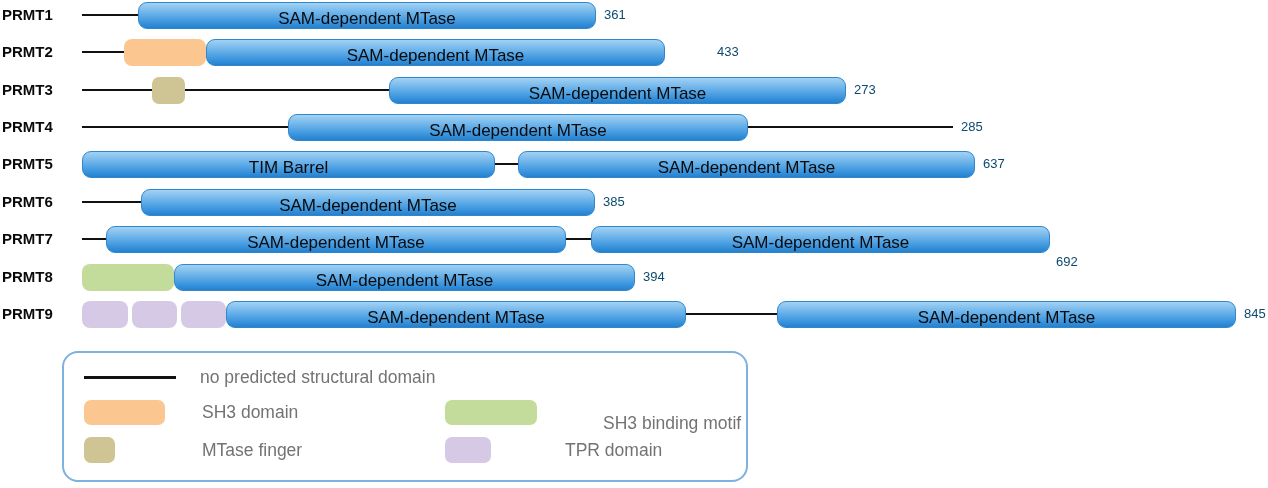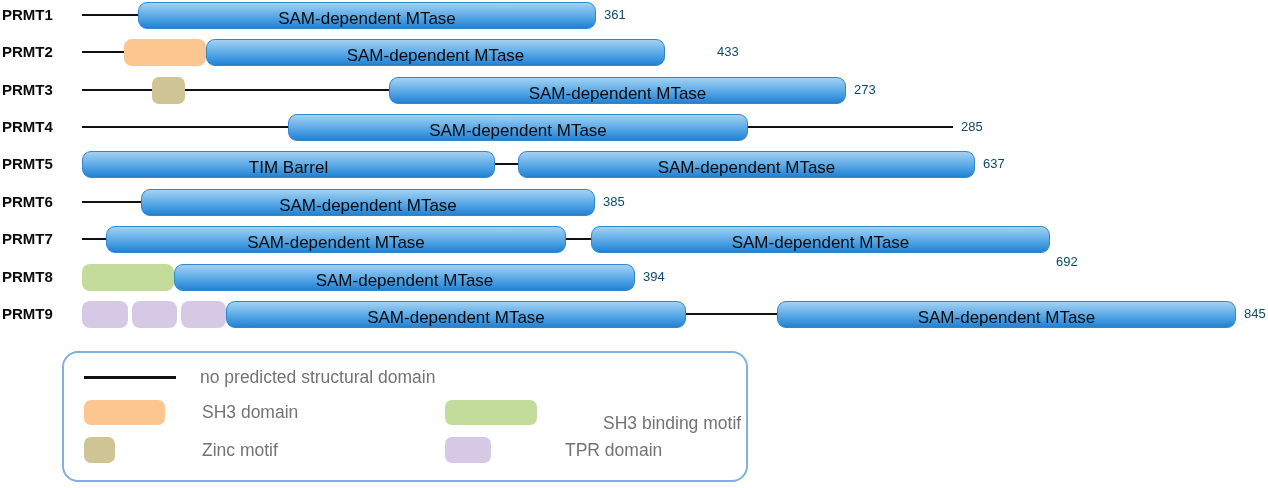--- a/index.html
+++ b/index.html
@@ -174,17 +174,17 @@
     </div>
   <div>
       <div class="legend-frame" style="left: 62px; top: 351px; width: 686px; height: 131px;"></div>
       <div class="legend-swatch line" style="left: 84px; top: 375.5px; width: 92px; height: 3px; background: rgb(17, 17, 17);"></div>
       <div class="legend-label" style="left: 200px; top: 366px;">no predicted structural domain</div>
       <div class="legend-swatch" style="left: 84px; top: 399.5px; width: 81px; height: 25px; background: rgb(251, 198, 143);"></div>
       <div class="legend-label" style="left: 202px; top: 401px;">SH3 domain</div>
       <div class="legend-swatch" style="left: 445px; top: 399.5px; width: 92px; height: 25px; background: rgb(195, 220, 155);"></div>
       <div class="legend-label" style="left: 565px; top: 412px; margin-left: 38px;">SH3 binding motif</div>
       <div class="legend-swatch" style="left: 84px; top: 437px; width: 31px; height: 26px; background: rgb(207, 196, 147);"></div>
-      <div class="legend-label" style="left: 202px; top: 439px;">Zinc motif</div>
+      <div class="legend-label" style="left: 202px; top: 439px;">MTase finger</div>
       <div class="legend-swatch" style="left: 445px; top: 437px; width: 46px; height: 26px; background: rgb(214, 201, 229);"></div>
       <div class="legend-label" style="left: 565px; top: 439px;">TPR domain</div>
     </div>
 </div>
 
 </body></html>

